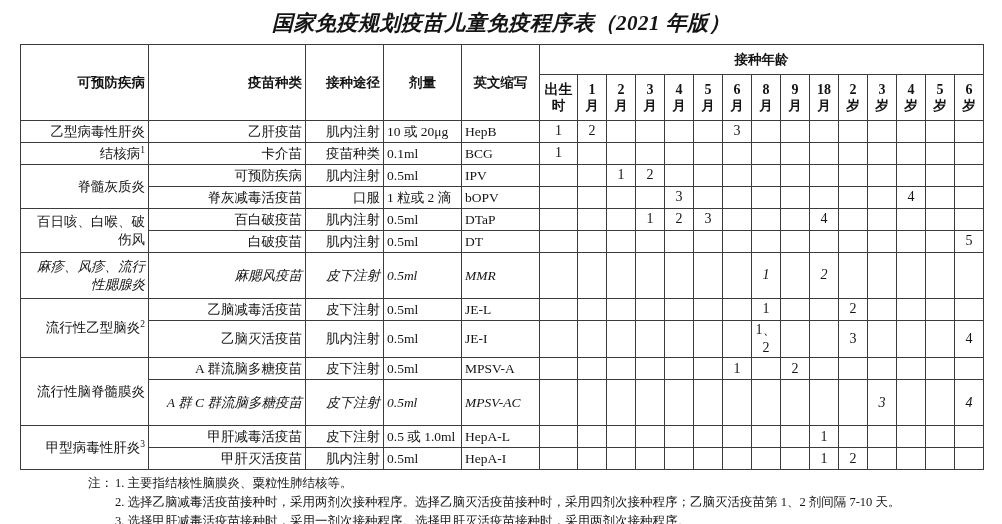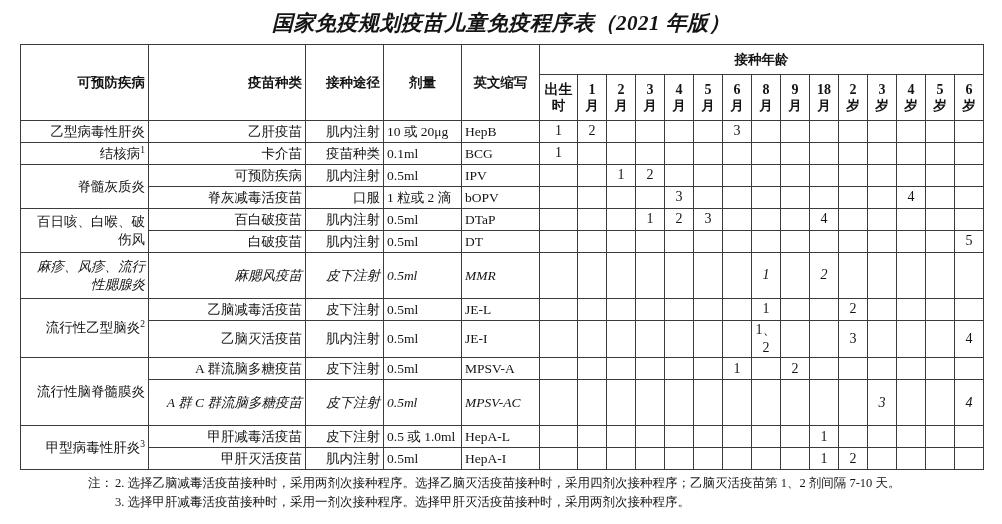--- a/index.html
+++ b/index.html
@@ -403,16 +403,17 @@
         <td class="dc"></td>
         <td class="dc"></td>
         <td class="dc"></td>
     </tr>
   </tbody>
 </table>
 
 <div class="notes">
   <span class="notes-prefix">注：</span>
   <div class="notes-items">
+    <div>1. 主要指结核性脑膜炎、粟粒性肺结核等。</div>
     <div>2. 选择乙脑减毒活疫苗接种时，采用两剂次接种程序。选择乙脑灭活疫苗接种时，采用四剂次接种程序；乙脑灭活疫苗第 1、2 剂间隔 7-10 天。</div>
     <div>3. 选择甲肝减毒活疫苗接种时，采用一剂次接种程序。选择甲肝灭活疫苗接种时，采用两剂次接种程序。</div>
   </div>
 </div>
 
 </body></html>

